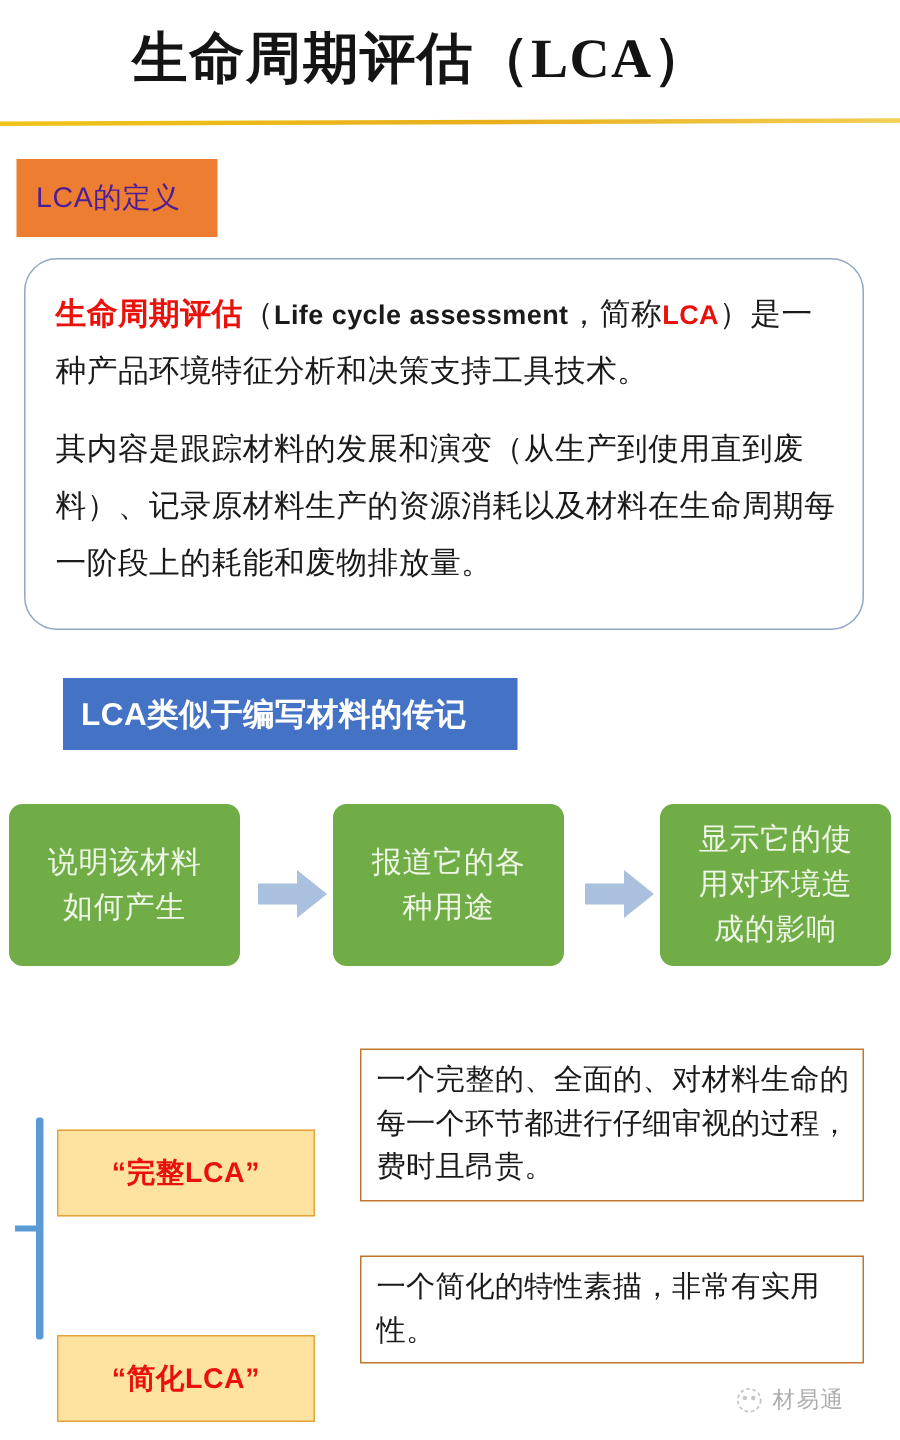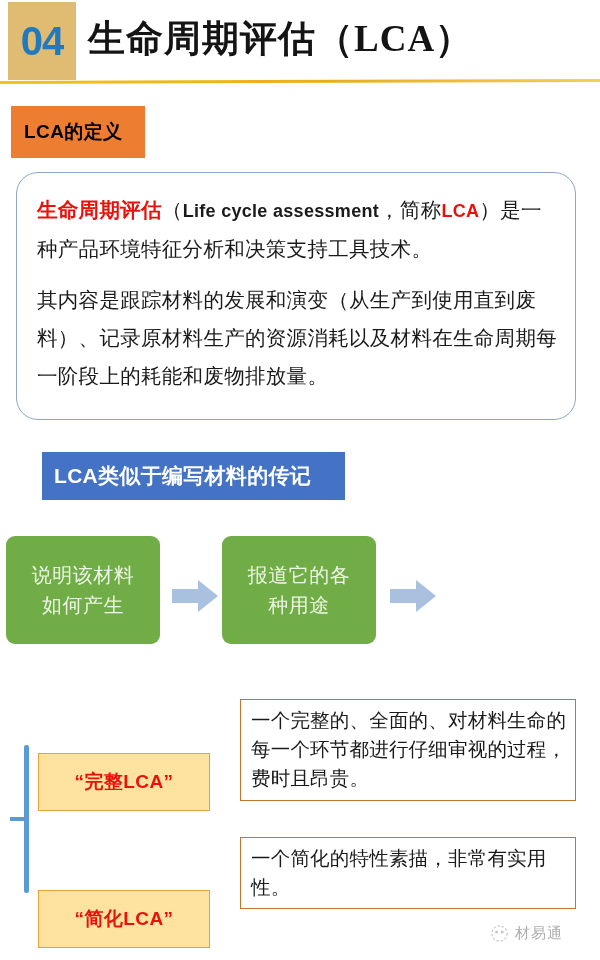--- a/index.html
+++ b/index.html
@@ -60,23 +60,23 @@
   
   .tag-orange {
     position: absolute;
     left: 11px; top: 106px;
     width: 134px; height: 52px;
     background: #ed7d31;
     display: flex;
     align-items: center;
   }
   .tag-orange .lbl {
-    color: #000000;
+    color: #4c1d95;
     font-size: 19px;
-    font-weight: bold;
+    font-weight: normal;
     padding-left: 13px;
     letter-spacing: 0.4px;
   }
 
   
   .def-box {
     position: absolute;
     left: 16px; top: 172px;
     width: 560px; height: 248px;
     border: 1.3px solid #8fa7c4;
@@ -241,23 +241,20 @@
     font-family: "Liberation Serif", "DejaVu Serif", serif;
     font-size: 15px;
     color: #6b6b6b;
     letter-spacing: 1px;
   }
 </style>
 </head>
 <body>
 
 <div class="header">
-  <div class="num-badge">
-    <span>04</span>
-  </div>
   <div class="header-title">生命周期评估（LCA）</div>
   <div class="gold-rule"></div>
 </div>
 
 <div class="tag-orange">
   <span class="lbl">LCA的定义</span>
 </div>
 
 <div class="def-box">
   <div class="def-p def-p2">其内容是跟踪材料的发展和演变（从生产到使用直到废料）、记录原材料生产的资源消耗以及材料在生命周期每一阶段上的耗能和废物排放量。</div>
@@ -286,20 +283,25 @@
     <span class="gtxt">报道它的各
 种用途</span>
   </div>
 
   <div class="arrow arrow2">
     <svg width="46" height="32" viewBox="0 0 46 32">
       <polygon points="0,9 26,9 26,0 46,16 26,32 26,23 0,23" fill="#a9c0de"></polygon>
     </svg>
   </div>
 
+  <div class="gbox gbox3">
+    <span class="gtxt">显示它的使
+用对环境造
+成的影响</span>
+  </div>
 </div>
 
 <div class="bracket">
   <div class="brk-v"></div>
   <div class="brk-h"></div>
 </div>
 
 <div class="row row1">
   <div class="tag-yellow">
     <span class="lbl">“完整LCA”</span>

